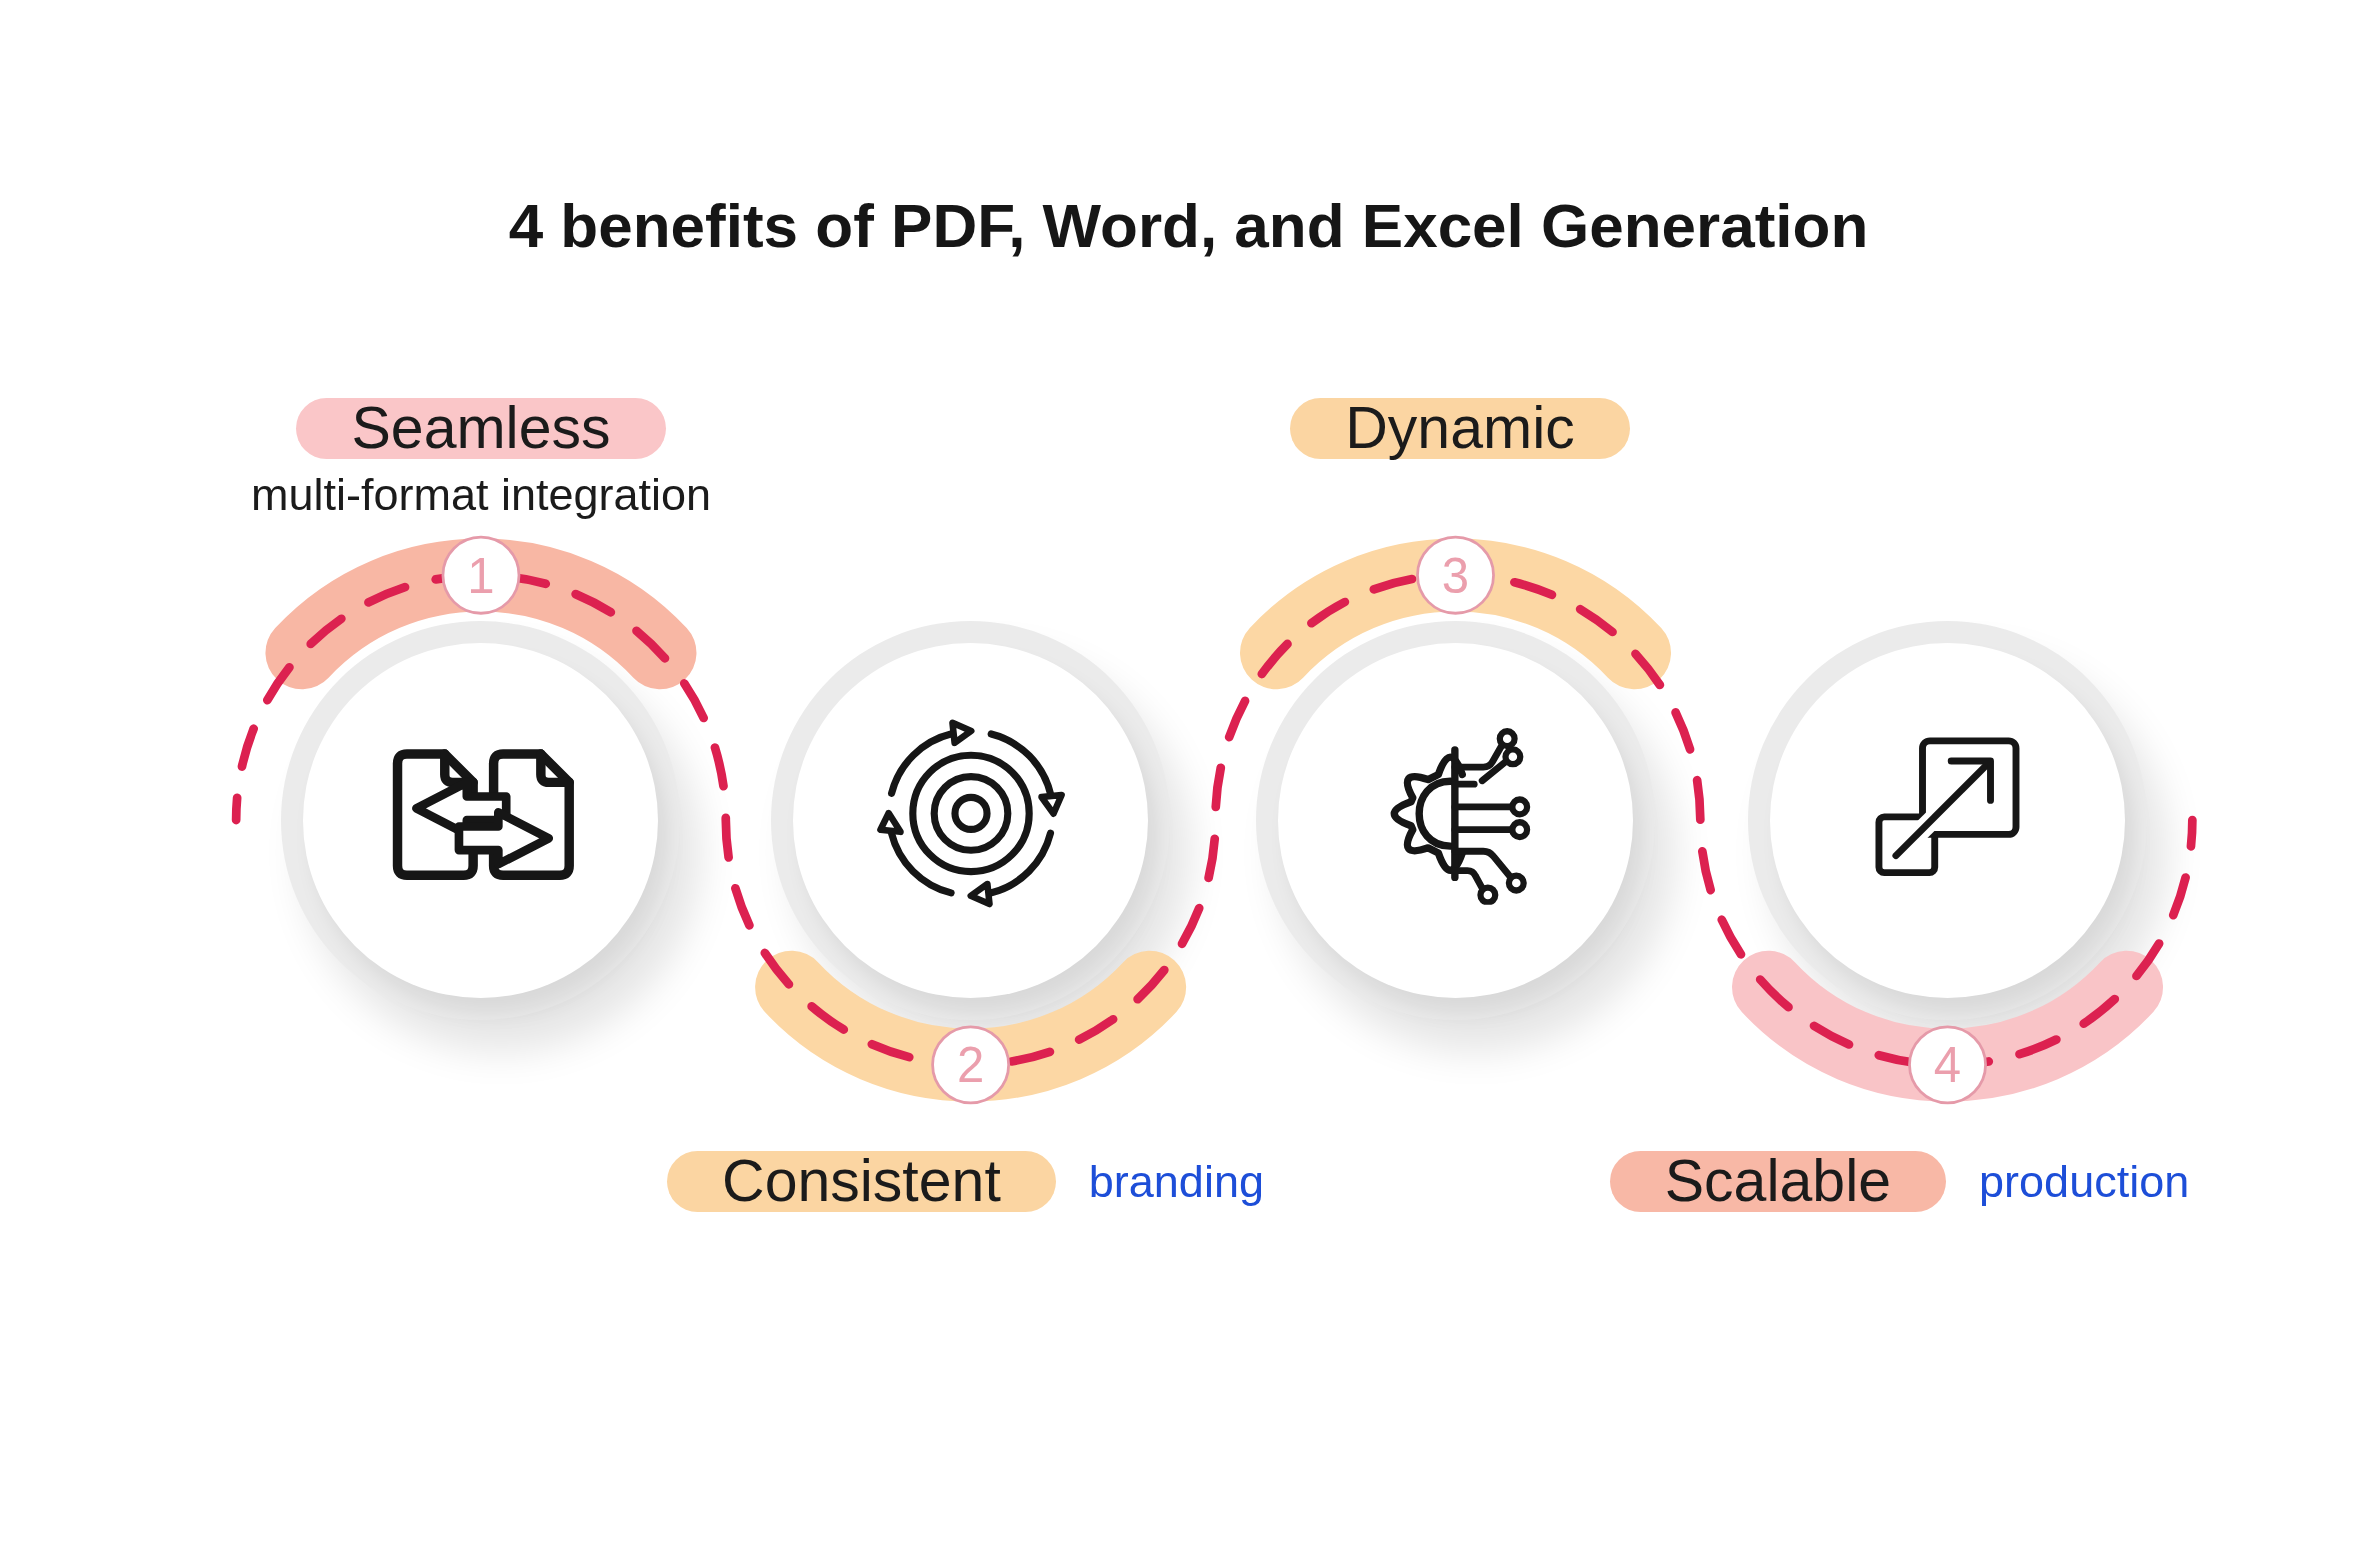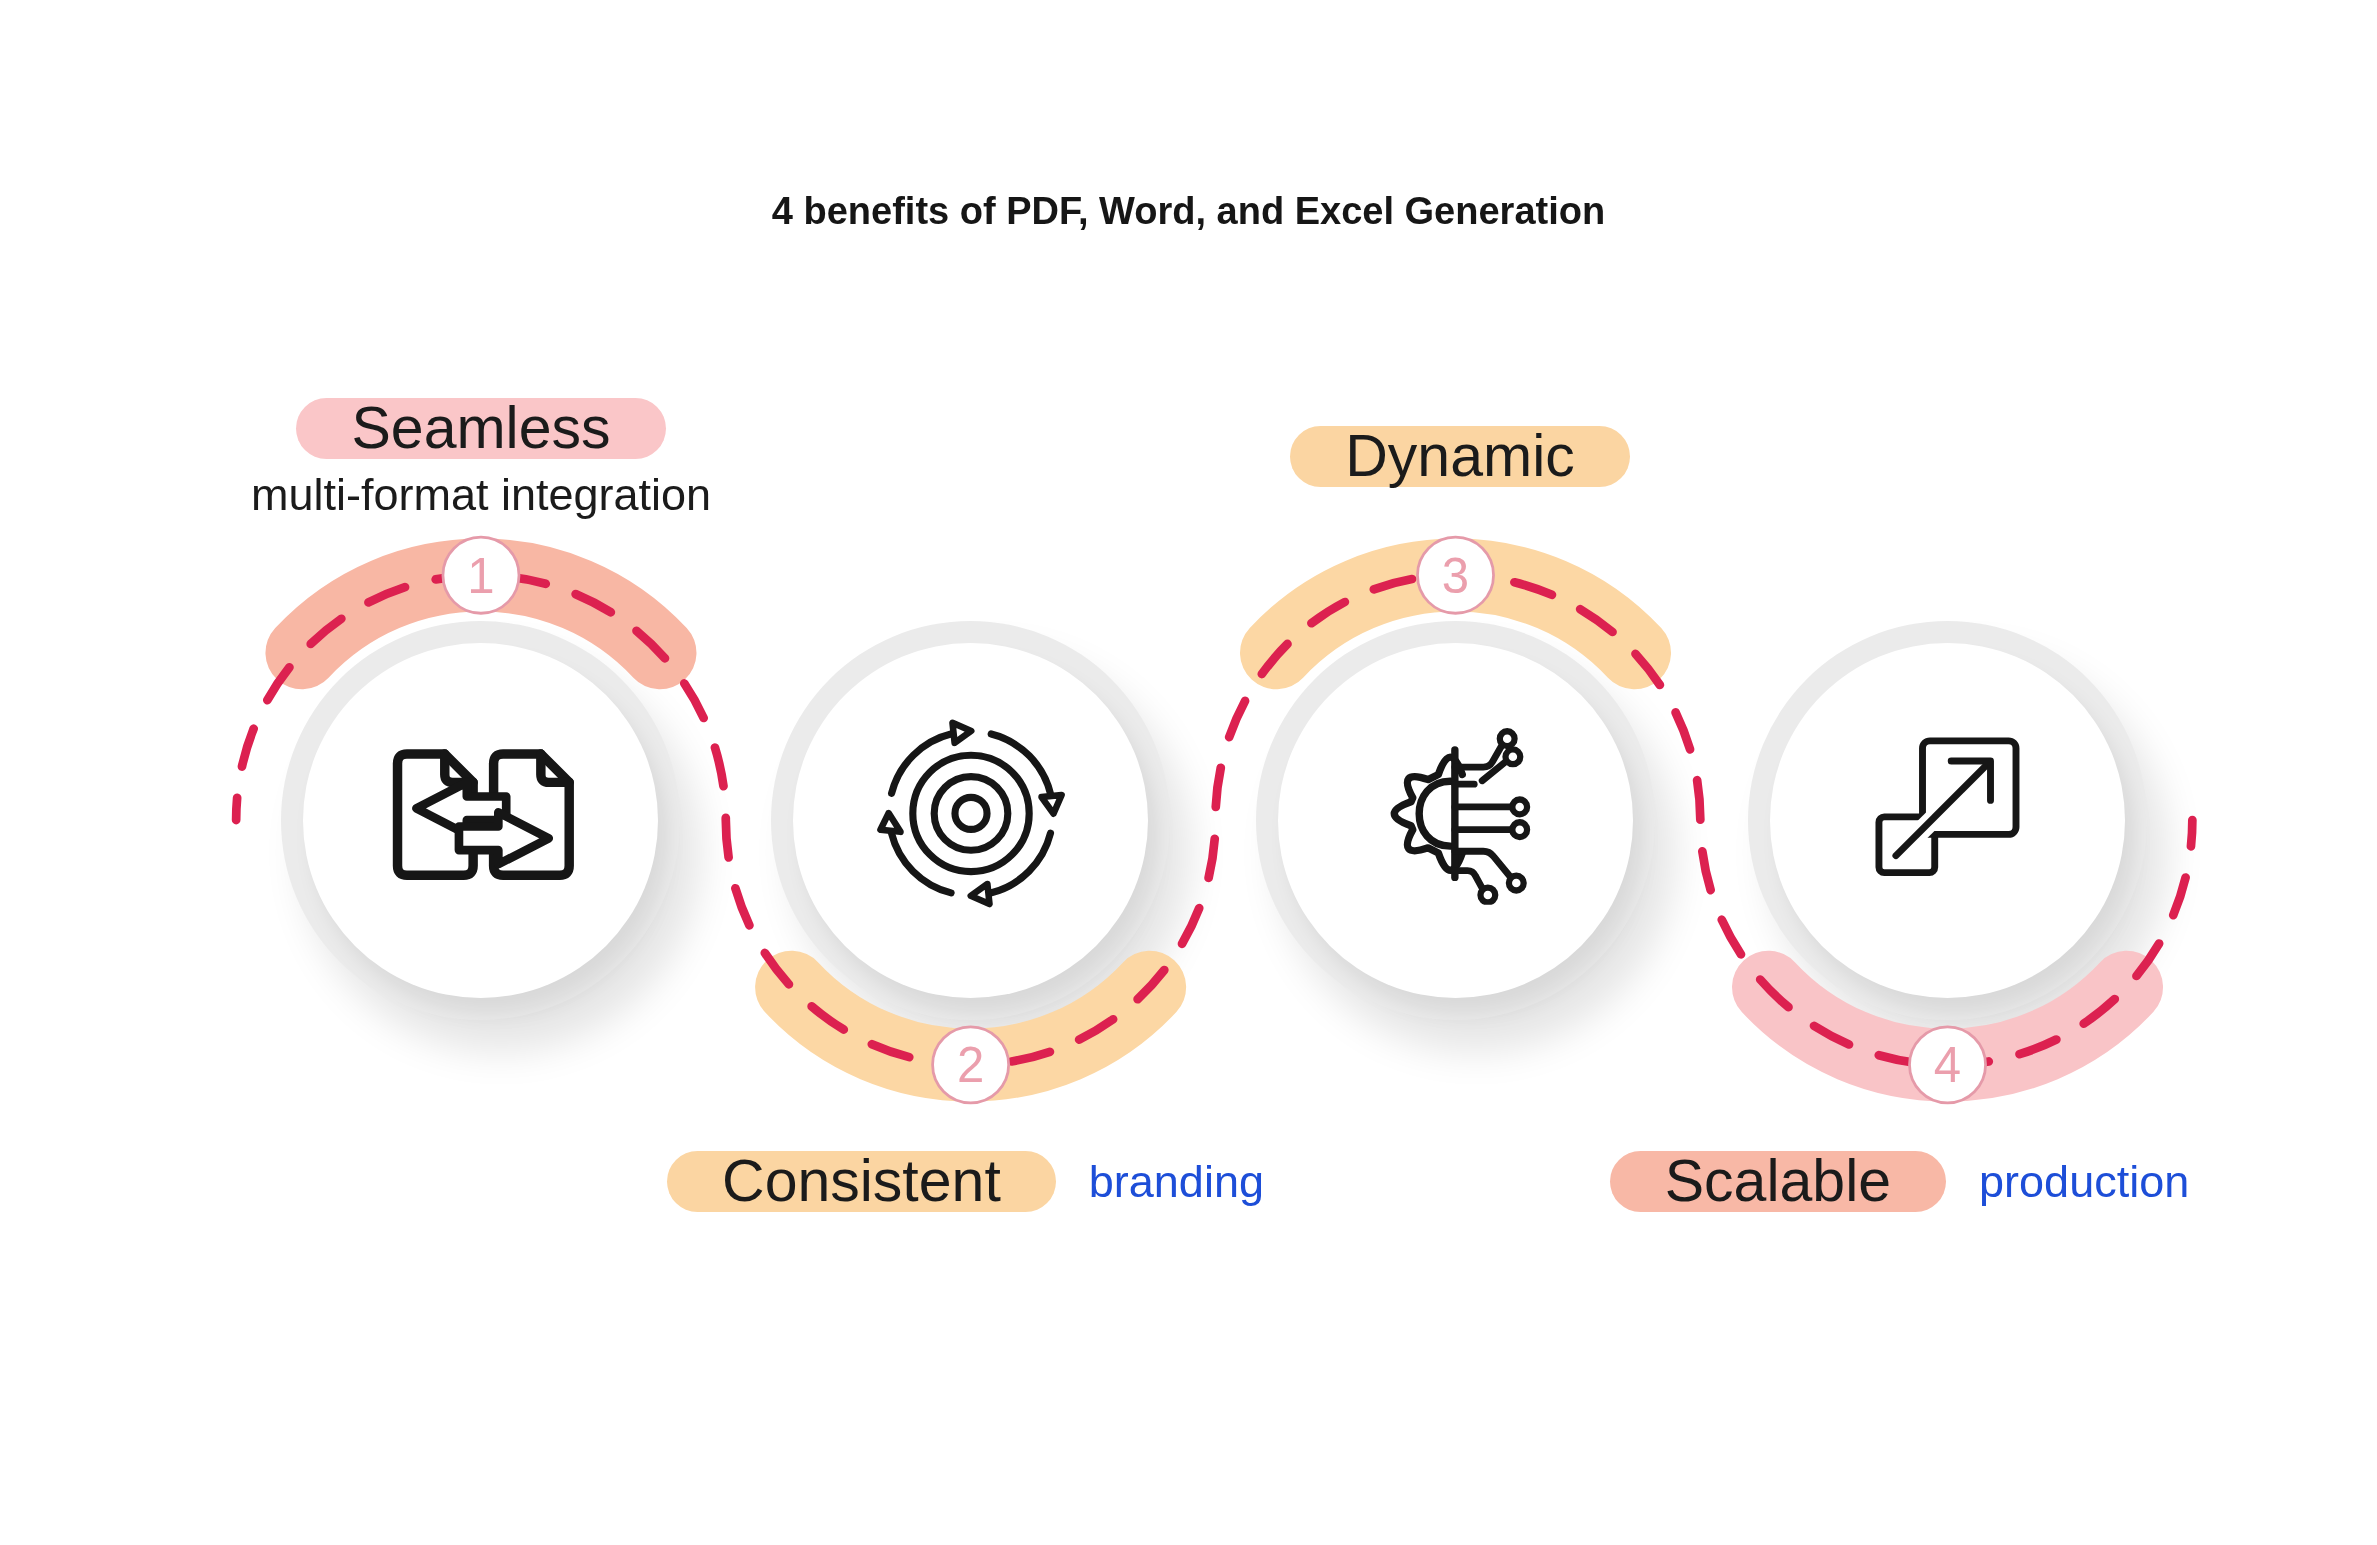--- a/index.html
+++ b/index.html
@@ -2,21 +2,21 @@
 <html style="font-size:12.7px"><head>
 <meta charset="utf-8">
 <style>
   html,body{margin:0;padding:0;}
   body{
     width:2377px;height:1545px;background:#ffffff;position:relative;overflow:hidden;
     font-family:"Liberation Sans","DejaVu Sans",sans-serif;color:#1b1b1b;
   }
   .title{
     position:absolute;top:190px;left:0;width:2377px;text-align:center;
-    font-size:38px;font-weight:700;color:#161616;letter-spacing:0px;
+    font-size:62px;font-weight:700;color:#161616;letter-spacing:0px;
   }
   
   .node{
     position:absolute;width:399px;height:399px;border-radius:50%;
     background:#ebebeb;box-shadow:20.6px 32px 38px rgba(0,0,0,0.10);
   }
   .node .inner{
     position:absolute;inset:22px;background:#ffffff;border-radius:50%;
     box-shadow:9.5px 16px 20.6px rgba(0,0,0,0.08);
   }
@@ -154,20 +154,20 @@
   <span class="pill" style="background: rgb(250, 198, 200);">Seamless</span>
   <div class="line2">multi-format integration</div>
 </div>
 
 <div class="label-inline" id="label-2">
   <span class="pill" style="background: rgb(251, 213, 162);">Consistent</span>
   <span class="rest">branding</span>
 </div>
 
 <div class="label-stacked" id="label-3">
-  <span class="pill" style="background: rgb(251, 213, 162); margin-top: 28px;">Dynamic</span>
+  <span class="pill" style="background: rgb(251, 213, 162);">Dynamic</span>
 </div>
 
 <div class="label-inline" id="label-4">
   <span class="pill" style="background: rgb(248, 184, 166);">Scalable</span>
   <span class="rest">production</span>
 </div>
 
 
 </body></html>

